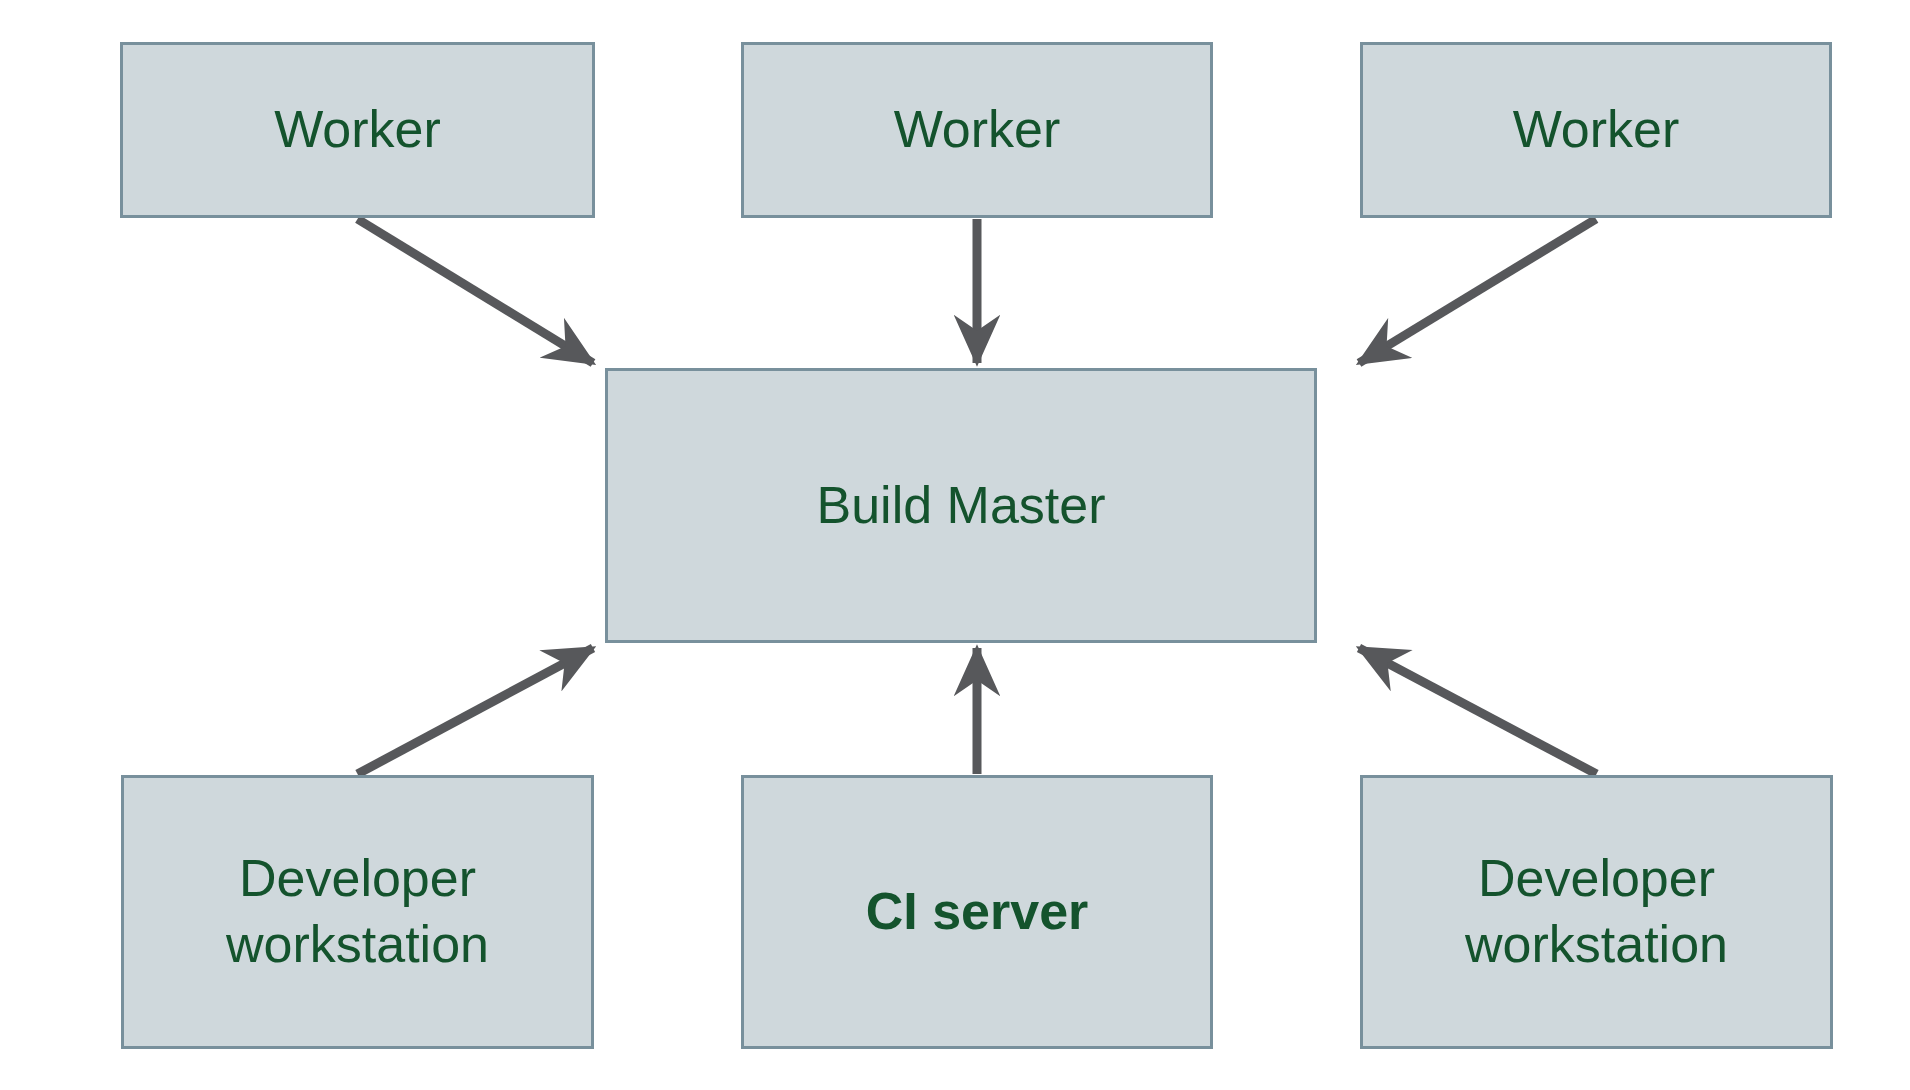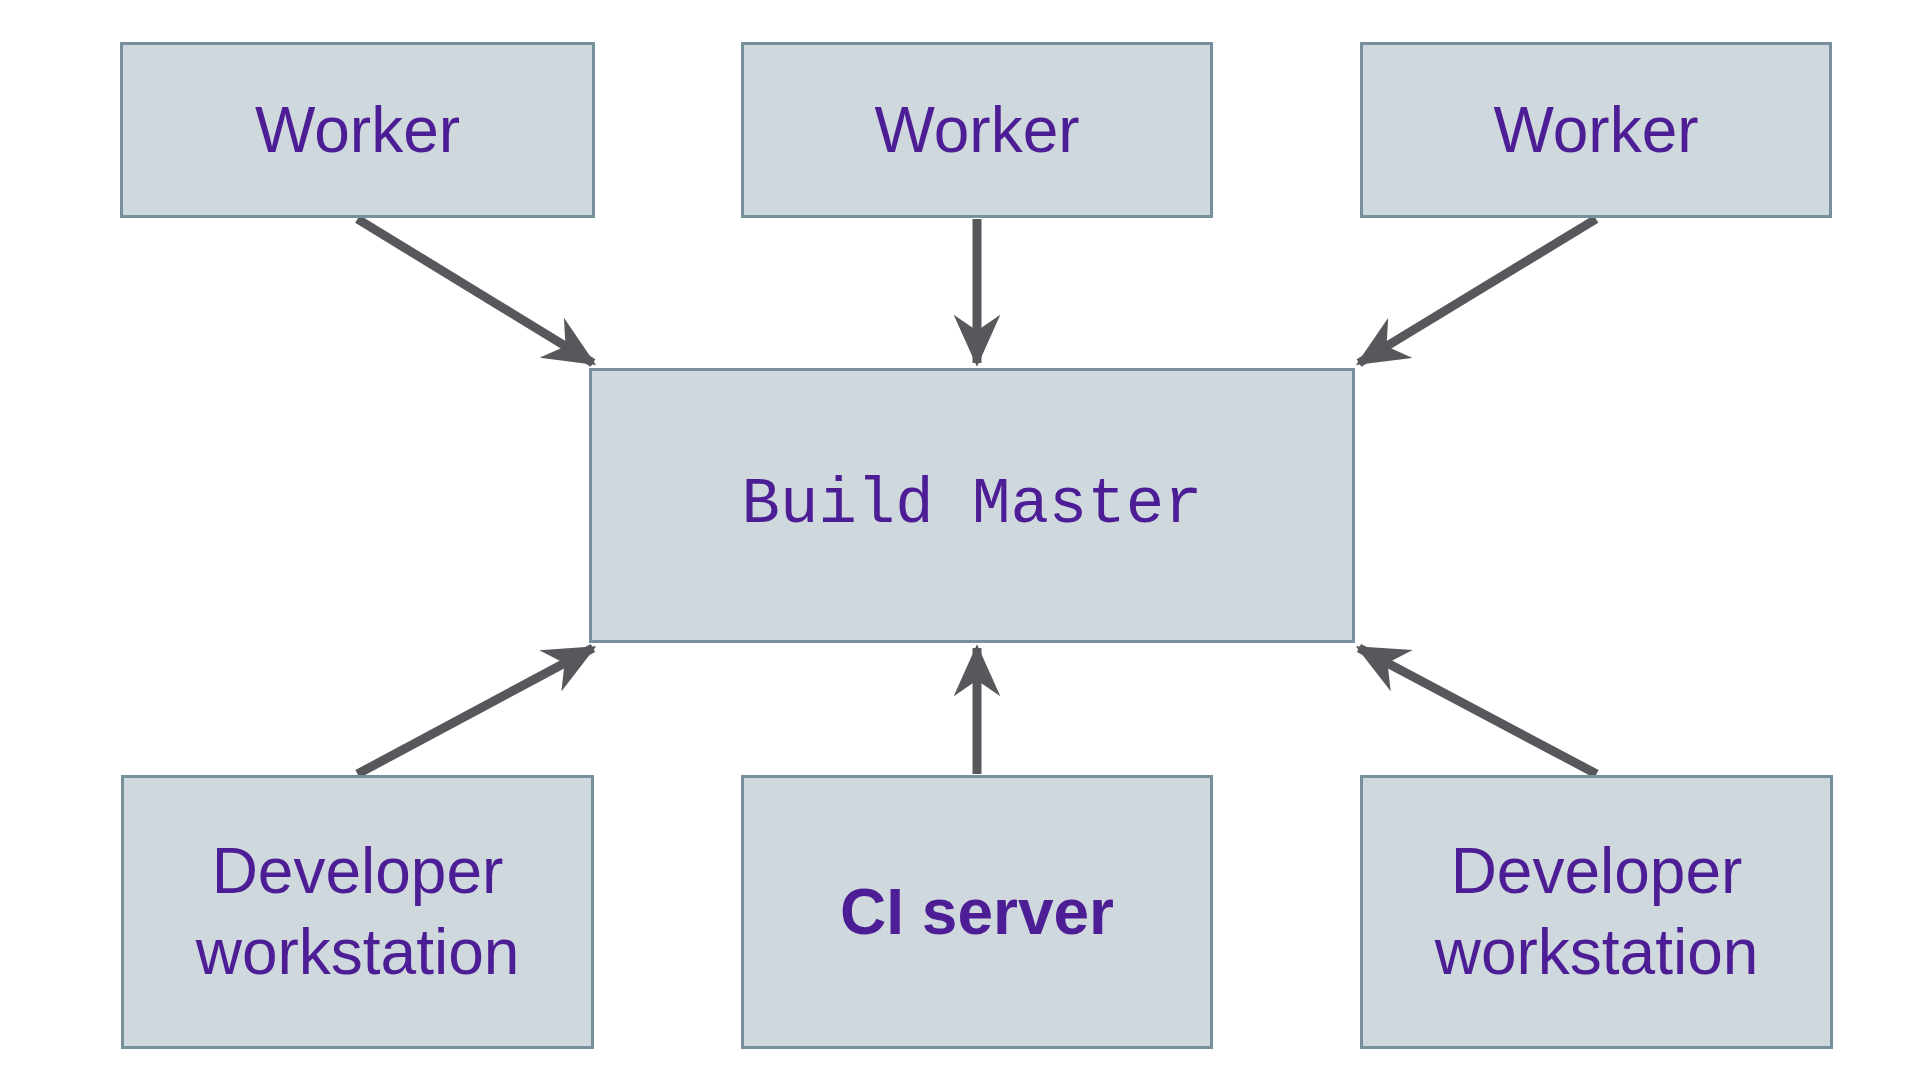--- a/index.html
+++ b/index.html
@@ -28,22 +28,22 @@
     position: absolute;
     box-sizing: border-box;
     background: #cfd8dc;
     border: 3px solid #78909c;
     display: flex;
     align-items: center;
     justify-content: center;
     text-align: center;
   }
   .node .label {
-    color: #4c1d95;
-    font-size: 64px;
+    color: #14532d;
+    font-size: 52px;
     line-height: 1.26;
     letter-spacing: 0px;
   }
 </style>
 </head>
 <body>
 
 <div class="canvas">
 
   <svg id="edge-layer" viewBox="0 0 1910 1090" xmlns="http://www.w3.org/2000/svg">
@@ -65,21 +65,21 @@
   </div>
 
   <div class="node" style="left: 741px; top: 42px; width: 472px; height: 176px; background: rgb(207, 216, 220); border-color: rgb(120, 144, 156);">
     <span class="label">Worker</span>
   </div>
 
   <div class="node" style="left: 1360px; top: 42px; width: 472px; height: 176px; background: rgb(207, 216, 220); border-color: rgb(120, 144, 156);">
     <span class="label">Worker</span>
   </div>
 
-  <div class="node" style="left: 589px; top: 368px; width: 766px; height: 275px; background: rgb(207, 216, 220); border-color: rgb(120, 144, 156); font-family: Liberation Mono, monospace;">
+  <div class="node" style="left: 605px; top: 368px; width: 712px; height: 275px; background: rgb(207, 216, 220); border-color: rgb(120, 144, 156);">
     <span class="label">Build Master</span>
   </div>
 
   <div class="node" style="left: 121px; top: 775px; width: 473px; height: 274px; background: rgb(207, 216, 220); border-color: rgb(120, 144, 156);">
     <span class="label">Developer workstation</span>
   </div>
 
   <div class="node" style="left: 741px; top: 775px; width: 472px; height: 274px; background: rgb(207, 216, 220); border-color: rgb(120, 144, 156); font-weight: bold;">
     <span class="label">CI server</span>
   </div>

